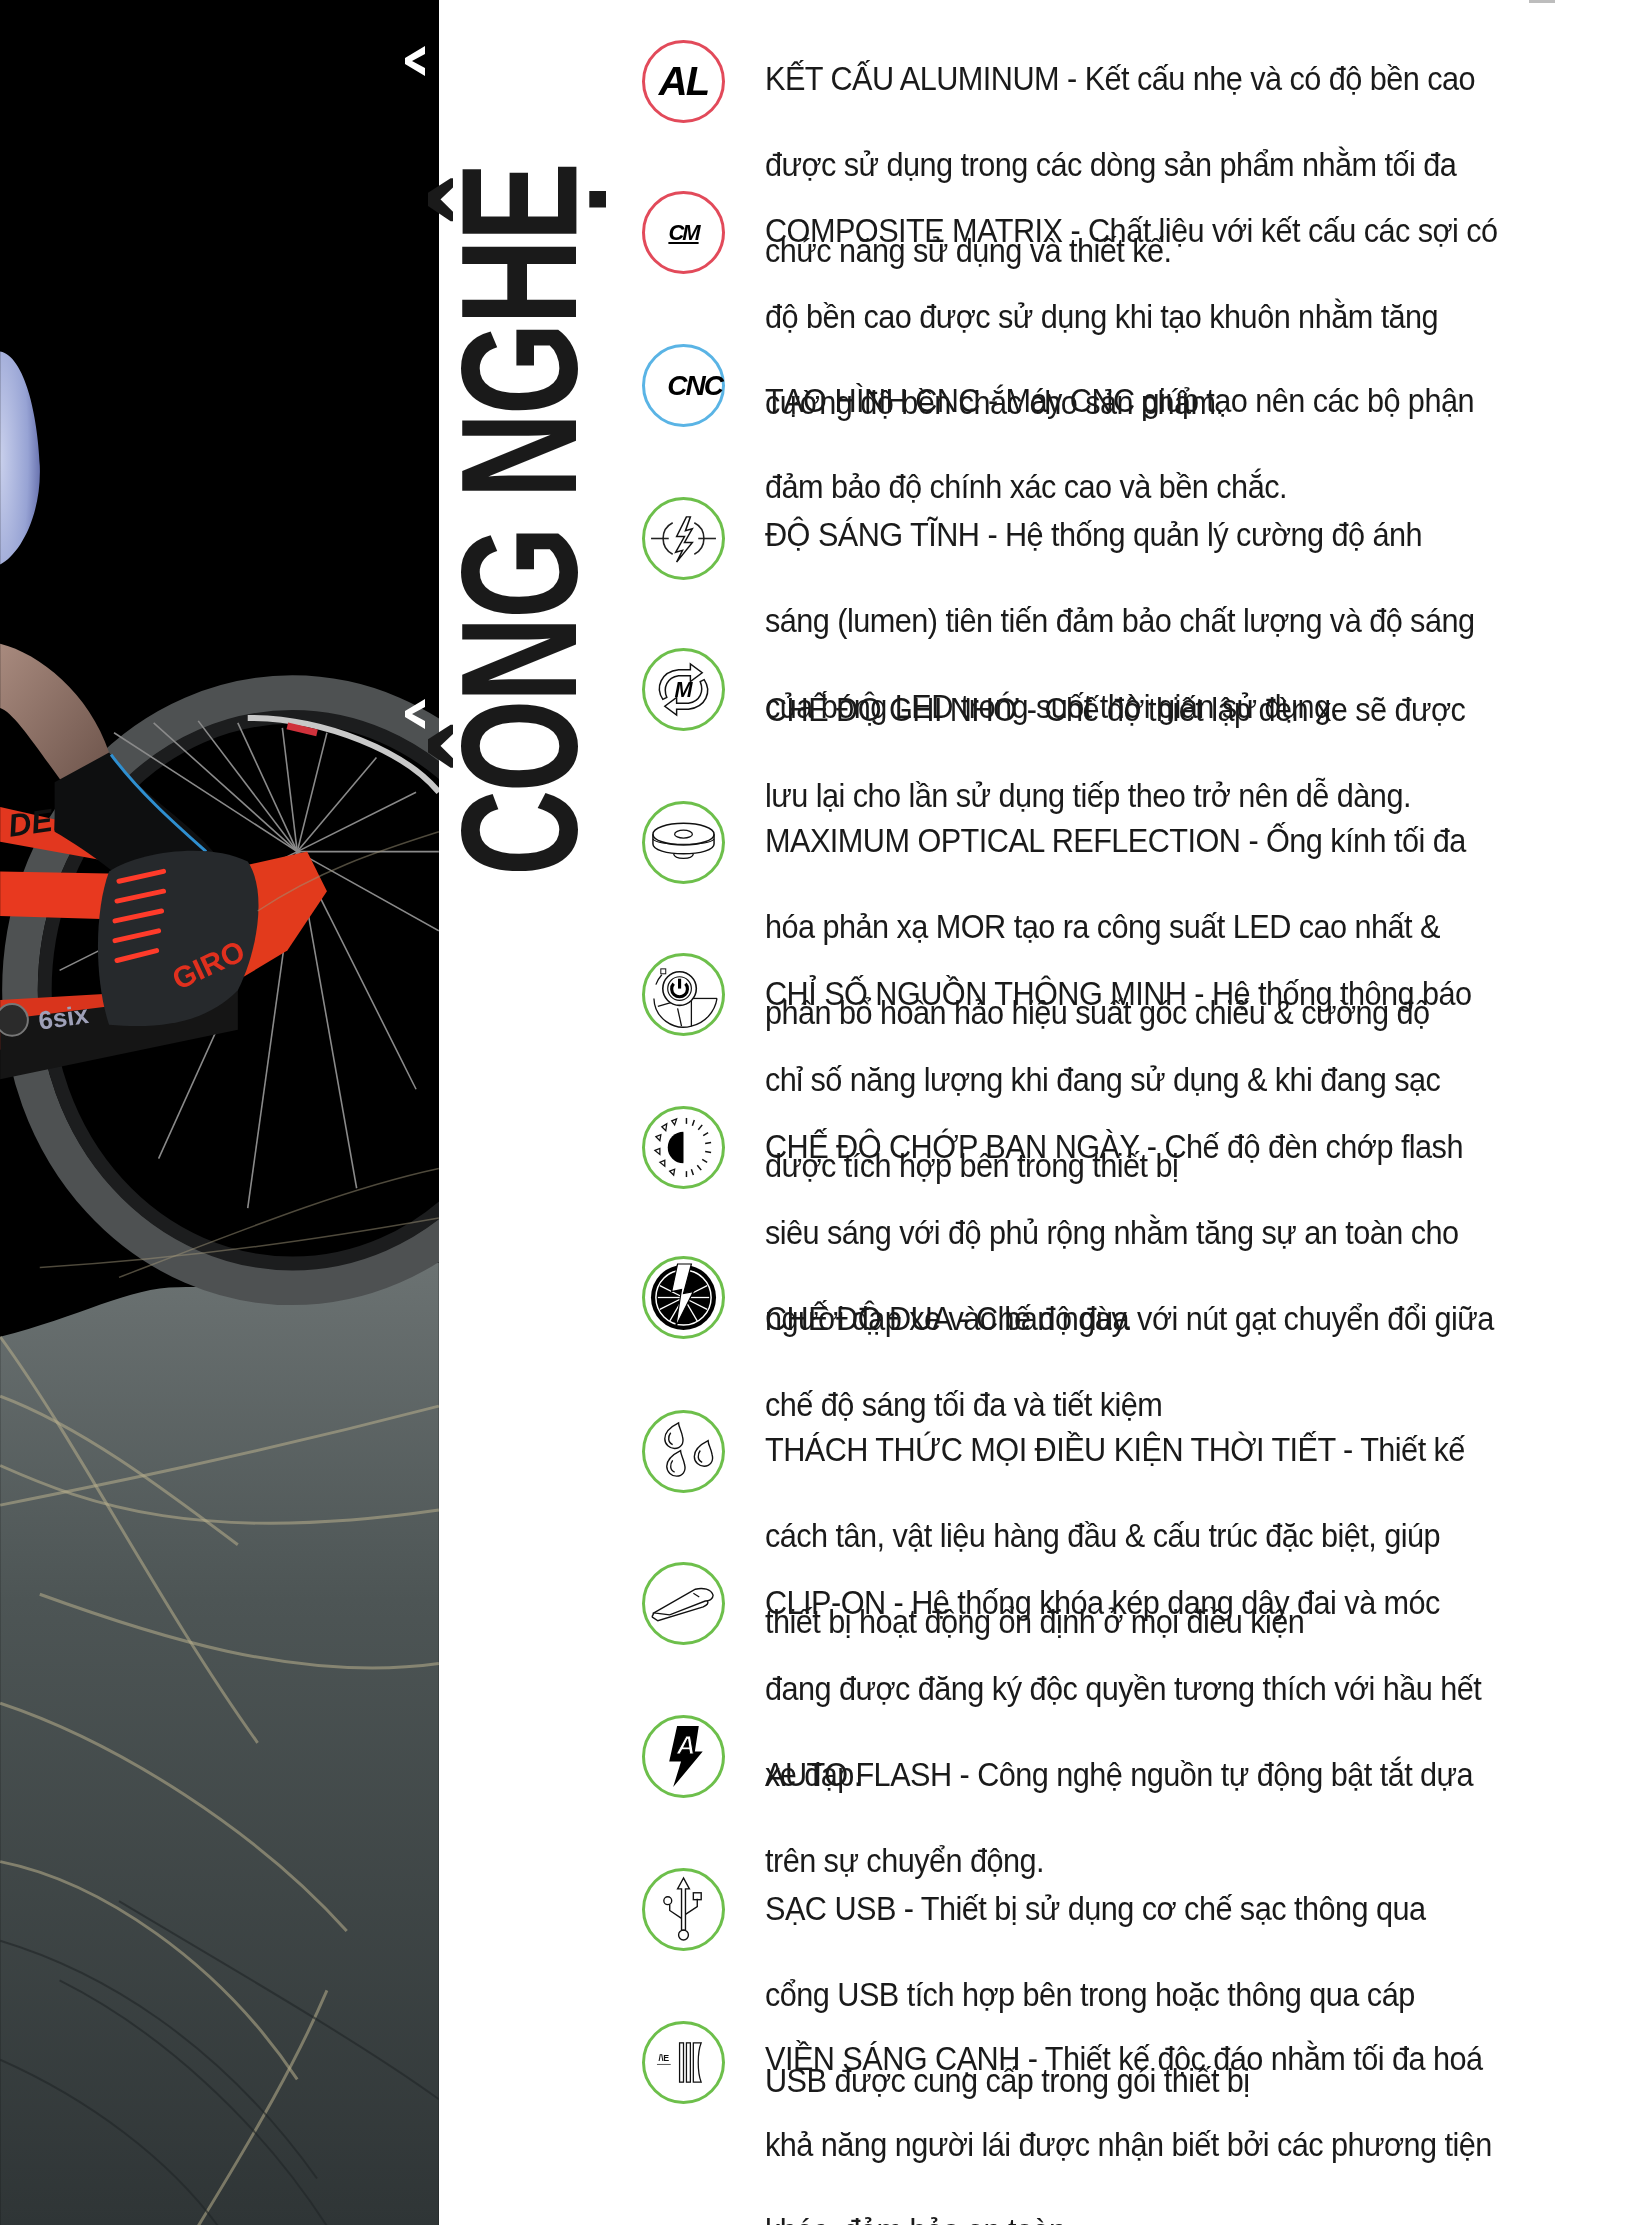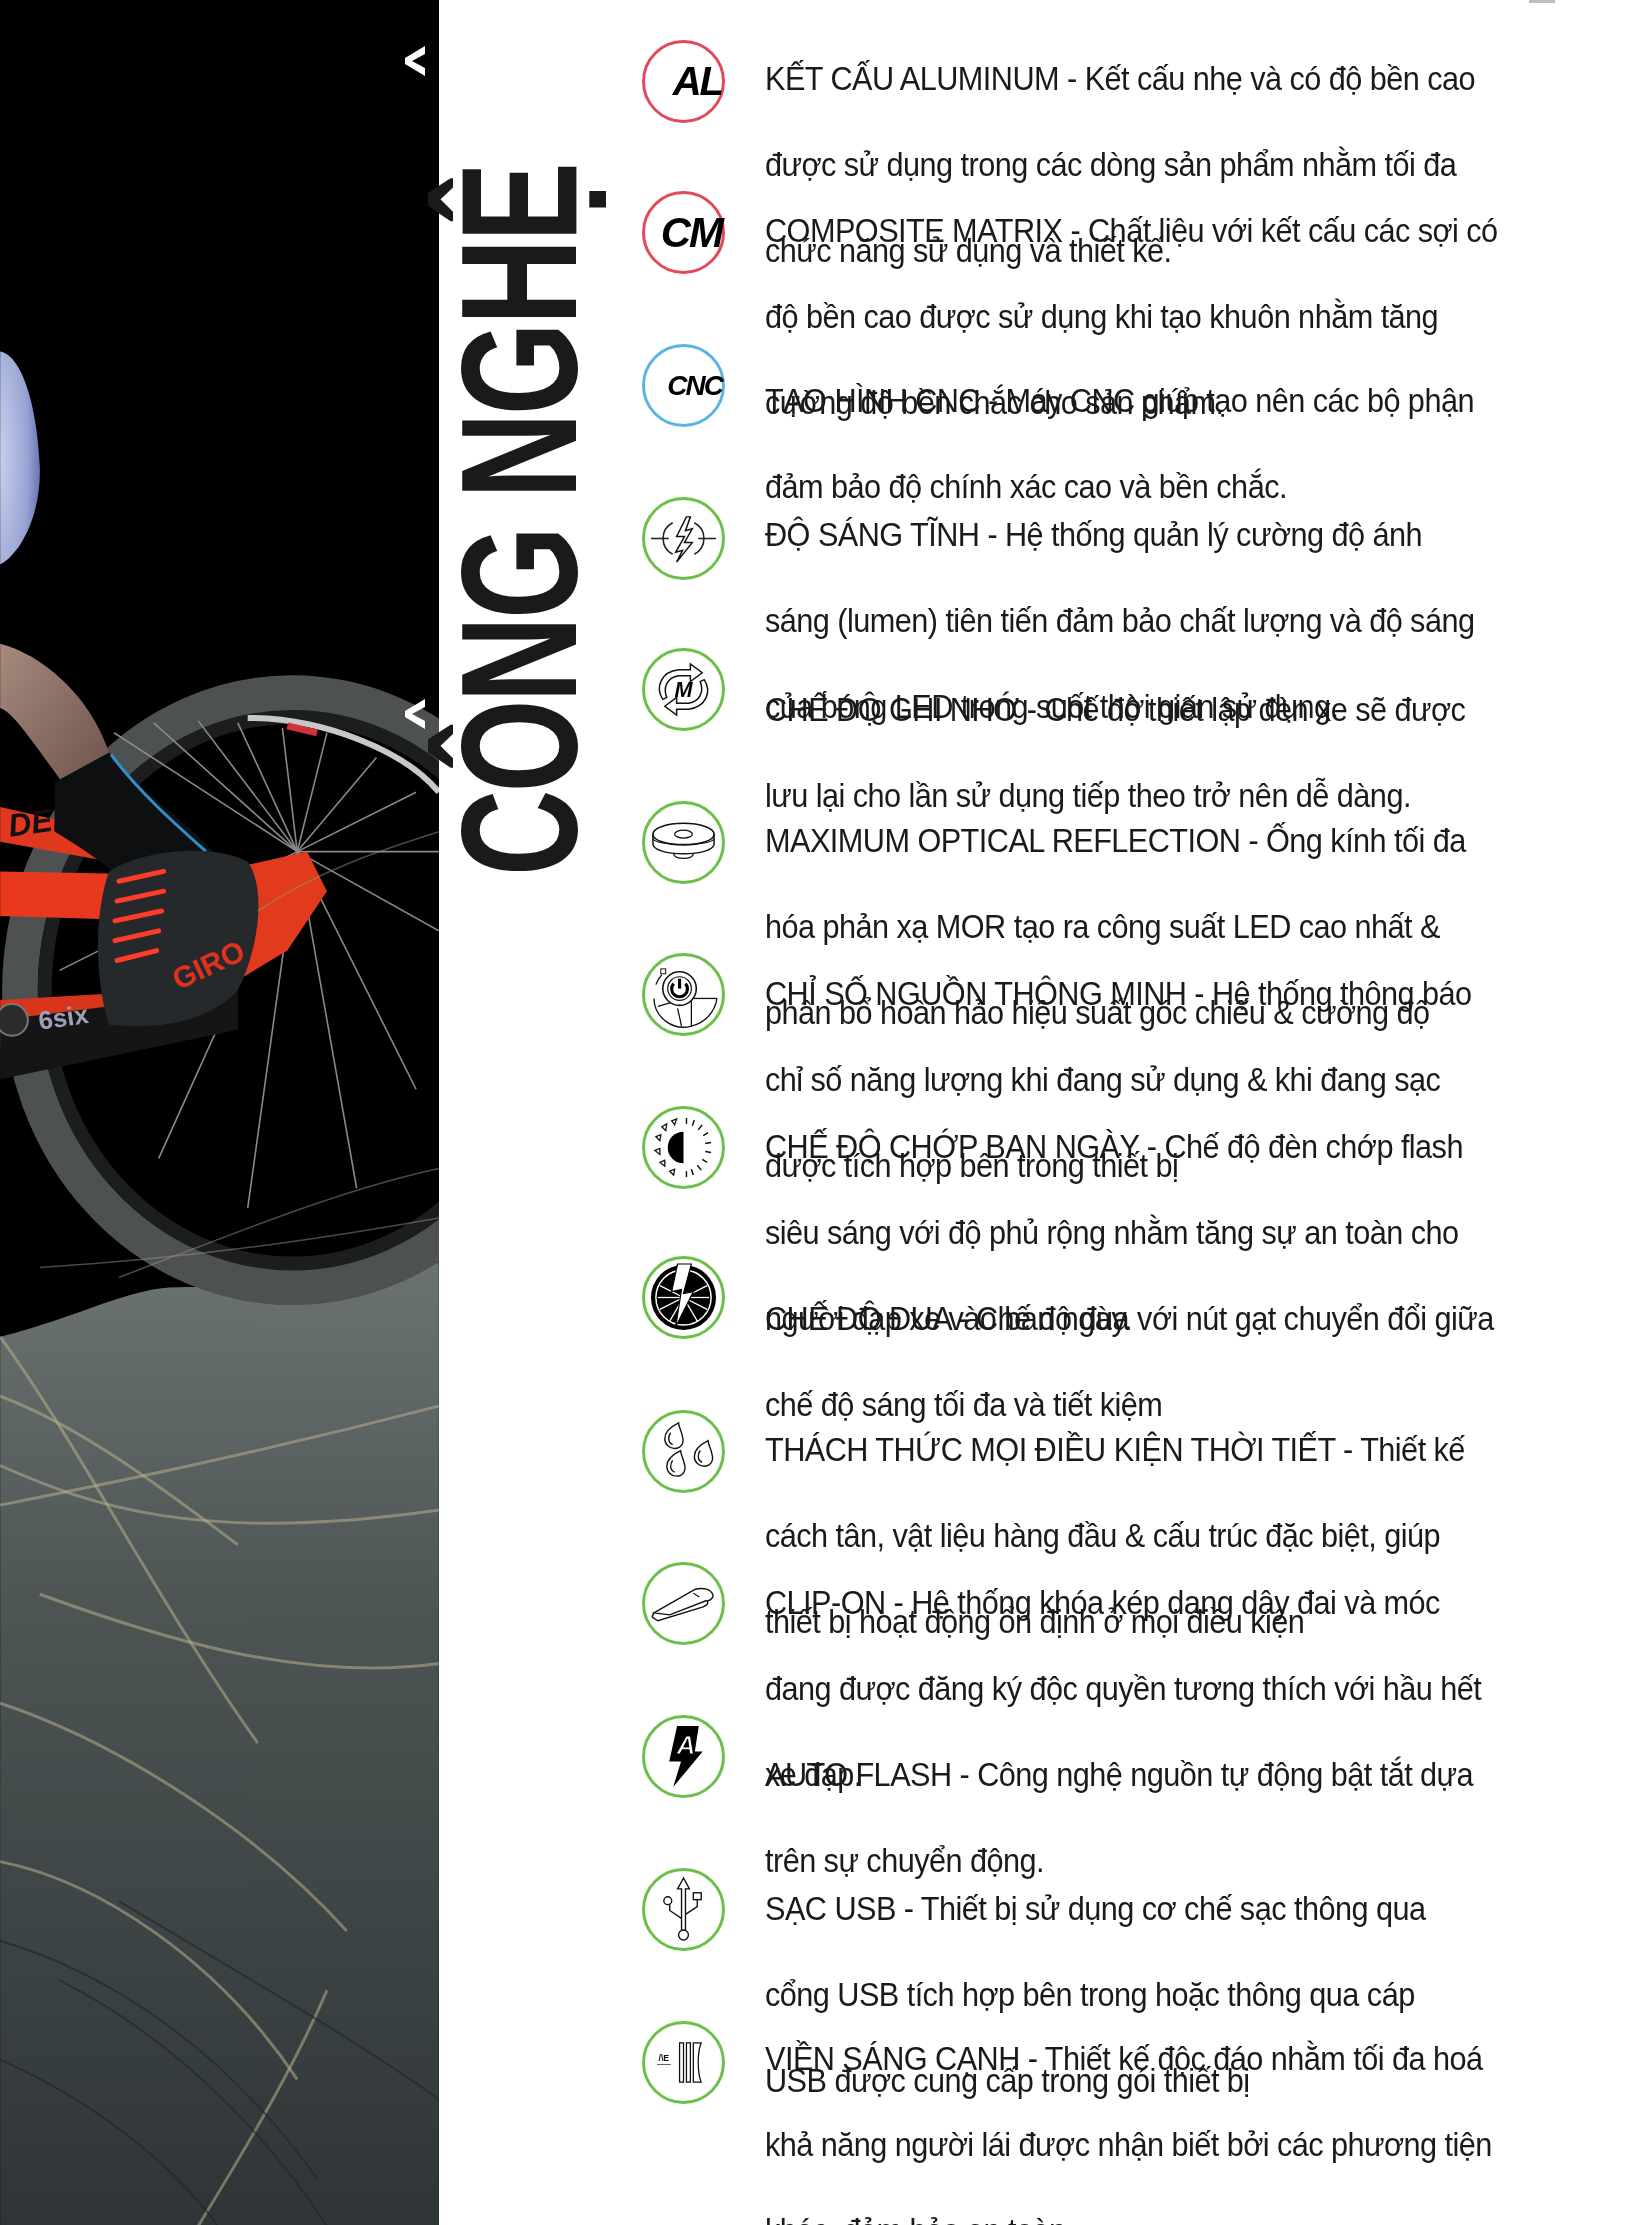--- a/index.html
+++ b/index.html
@@ -47,21 +47,21 @@
     position:absolute; left:0; width:1650px;
   }
   .icon {
     position:absolute; left:642px; width:77px; height:77px;
     border-radius:50%;
     border:3.5px solid #6dbf4b;
     background:#fff;
     display:flex; align-items:center; justify-content:center;
     box-sizing:content-box;
   }
-  .icon.red { border-color:#e24a5a;justify-content:flex-end; }
+  .icon.red { border-color:#e24a5a; }
   .icon.blue { border-color:#5ab4e5;justify-content:flex-end; }
   .icon .abbr {
     font-family:"Liberation Sans", sans-serif;
     font-weight:700; font-style:italic; color:#000;
     letter-spacing:-2px;
   }
   .icon svg { display:block; }
   .desc {
     position:absolute; left:765px; width:871px;
     font-family:"Liberation Sans", sans-serif;
@@ -198,21 +198,21 @@
   </div>
   <div class="desc" style="top:14px;">
     <div>KẾT CẤU ALUMINUM - Kết cấu nhẹ và có độ bền cao</div>
     <div>được sử dụng trong các dòng sản phẩm nhằm tối đa</div>
     <div>chức năng sử dụng và thiết kế.</div>
   </div>
 </div>
 
 <div class="feature">
   <div class="icon red" style="top:191px;">
-    <span class="abbr" style="font-size:42px;">CM</span>
+    <span class="abbr" style="font-size:22px;text-decoration:underline;">CM</span>
   </div>
   <div class="desc" style="top:166px;">
     <div>COMPOSITE MATRIX - Chất liệu với kết cấu các sợi có</div>
     <div>độ bền cao được sử dụng khi tạo khuôn nhằm tăng</div>
     <div>cường độ bền chắc cho sản phẩm.</div>
   </div>
 </div>
 
 <div class="feature">
   <div class="icon blue" style="top:344px;">

